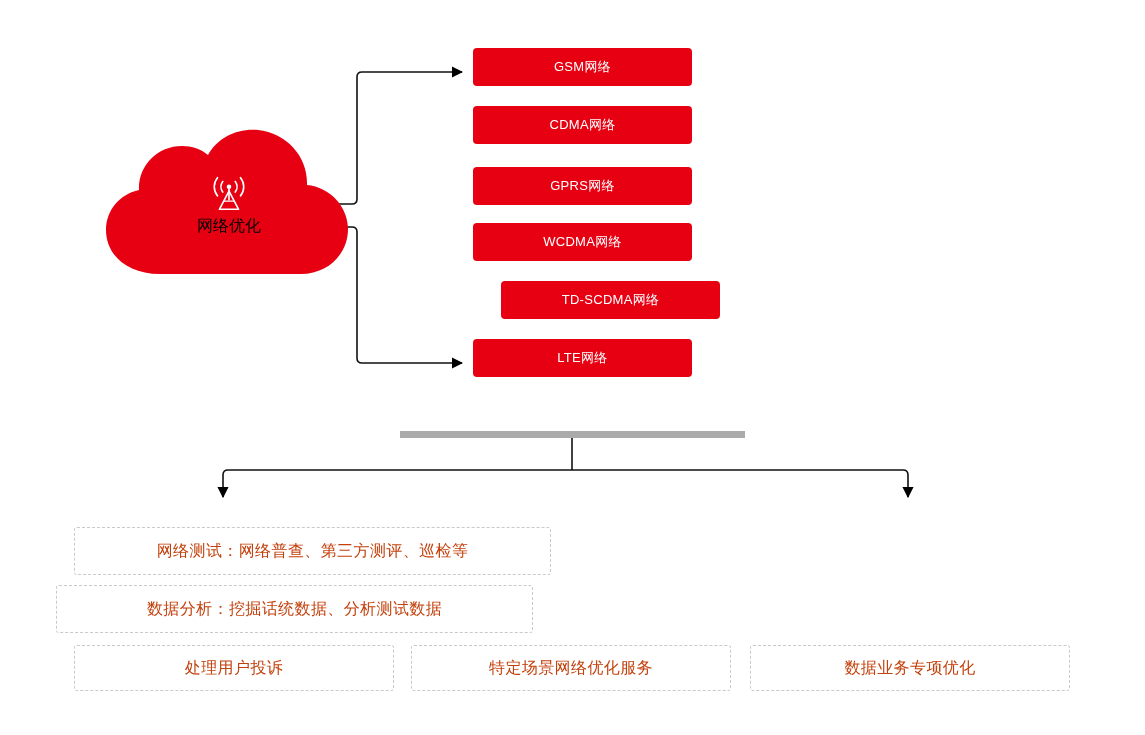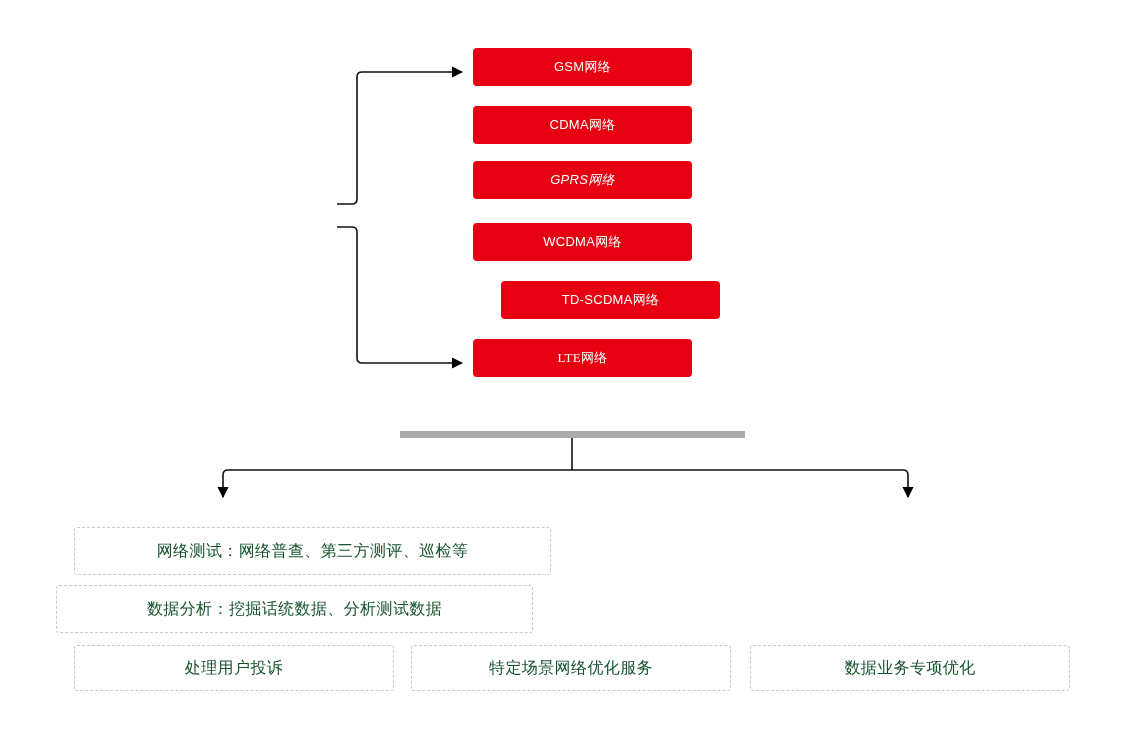--- a/index.html
+++ b/index.html
@@ -90,21 +90,21 @@
   }
 
   
   .svc-box {
     position: absolute;
     border: 1px dashed #C9C9C9;
     border-radius: 3px;
     display: flex;
     align-items: center;
     justify-content: center;
-    color: #14532d;
+    color: #c2410c;
     font-size: 16px;
     letter-spacing: 0.4px;
     box-sizing: border-box;
     background: #ffffff;
     text-align: center;
   }
 </style>
 </head>
 <body>
 
@@ -124,37 +124,72 @@
 
     <path d="M 337 227 L 352 227 Q 357 227 357 232 L 357 358 Q 357 363 362 363 L 462 363" fill="none" stroke="#111111" stroke-width="1.6" marker-end="url(#arrow-right)"></path>
 
     <path d="M 572 438 L 572 470" fill="none" stroke="#111111" stroke-width="1.6"></path>
 
     <path d="M 572 470 L 228 470 Q 223 470 223 475 L 223 497" fill="none" stroke="#111111" stroke-width="1.6" marker-end="url(#arrow-down)"></path>
 
     <path d="M 572 470 L 903 470 Q 908 470 908 475 L 908 497" fill="none" stroke="#111111" stroke-width="1.6" marker-end="url(#arrow-down)"></path>
   </svg>
 
+  <div id="cloud-group">
+    <svg id="cloud-shape" viewBox="0 0 262 146" xmlns="http://www.w3.org/2000/svg">
+      <path d="M 62 146
+               C 28 146 8 126 8 102
+               C 8 82 22 66 41 62
+               C 40 38 59 18 84 18
+               C 94 18 103 21 110 27
+               C 120 9 140 0 160 2
+               C 189 5 210 29 209 57
+               C 232 59 250 79 250 101
+               C 250 126 230 146 203 146
+               Z" fill="#E60012"></path>
+    </svg>
+    <div id="cloud-content">
+      <svg id="tower-icon" viewBox="0 0 48 48" xmlns="http://www.w3.org/2000/svg">
+
+        <path d="M 12 27 A 15 15 0 0 1 12 8" fill="none" stroke="#ffffff" stroke-width="1.7" stroke-linecap="round"></path>
+
+        <path d="M 36 8 A 15 15 0 0 1 36 27" fill="none" stroke="#ffffff" stroke-width="1.7" stroke-linecap="round"></path>
+
+        <path d="M 17.5 23 A 9 9 0 0 1 17.5 12" fill="none" stroke="#ffffff" stroke-width="1.7" stroke-linecap="round"></path>
+
+        <path d="M 30.5 12 A 9 9 0 0 1 30.5 23" fill="none" stroke="#ffffff" stroke-width="1.7" stroke-linecap="round"></path>
+
+        <circle cx="24" cy="17.5" r="2.4" fill="#ffffff"></circle>
+
+        <line x1="24" y1="20" x2="24" y2="31" stroke="#ffffff" stroke-width="1.7" stroke-linecap="round"></line>
+
+        <path d="M 24 22 L 14 41 L 34 41 Z" fill="none" stroke="#ffffff" stroke-width="1.7" stroke-linejoin="round"></path>
+
+        <line x1="18.6" y1="32.5" x2="29.4" y2="32.5" stroke="#ffffff" stroke-width="1.5" stroke-linecap="round"></line>
+      </svg>
+      <div>网络优化</div>
+    </div>
+  </div>
 
   <div class="net-box" style="top:48px;">
       <span>GSM网络</span>
     </div>
   <div class="net-box" style="top:106px;">
       <span>CDMA网络</span>
     </div>
-  <div class="net-box" style="top:161px;font-style:italic;">
+  <div class="net-box" style="top:167px;">
       <span>GPRS网络</span>
     </div>
   <div class="net-box" style="top:223px;">
       <span>WCDMA网络</span>
     </div>
   <div class="net-box" style="top:281px;margin-left:28px;">
       <span>TD-SCDMA网络</span>
     </div>
-  <div class="net-box" style="top:339px;font-family:Liberation Serif, serif;">
+  <div class="net-box" style="top:339px;">
       <span>LTE网络</span>
     </div>
 
   <div id="divider-bar"></div>
 
   <div class="svc-box" style="left:74px; top:527px; width:477px; height:48px;">
     <span>网络测试：网络普查、第三方测评、巡检等</span>
   </div>
   <div class="svc-box" style="left:56px; top:585px; width:477px; height:48px;">
     <span>数据分析：挖掘话统数据、分析测试数据</span>

